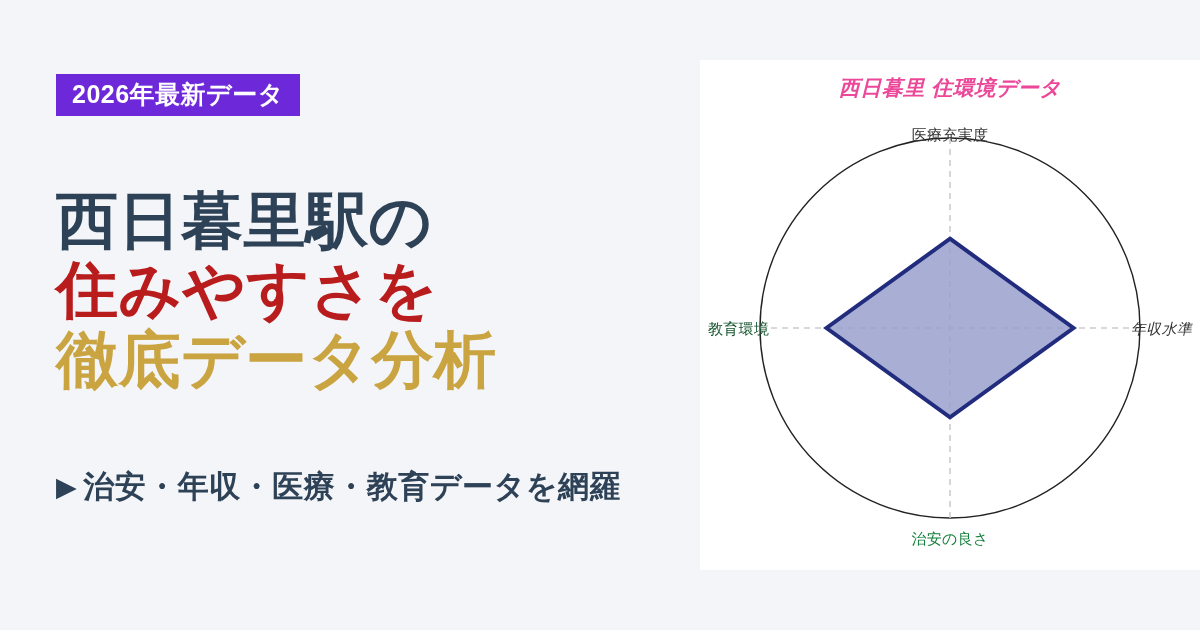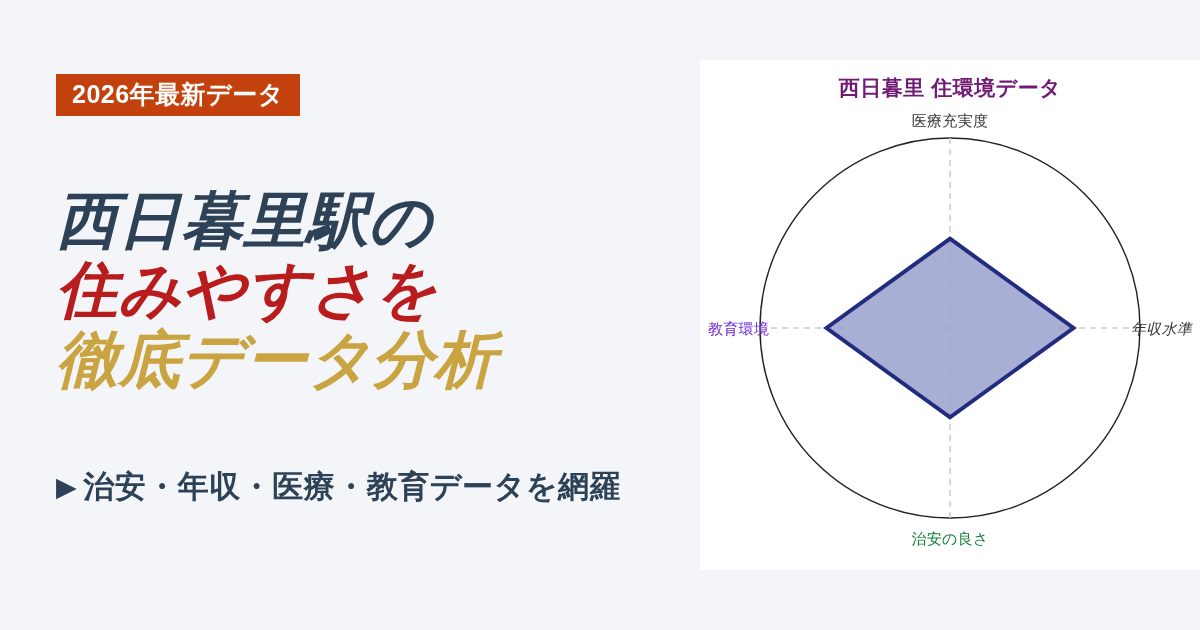--- a/index.html
+++ b/index.html
@@ -45,21 +45,20 @@
     left: 56px;
     top: 186px;
     width: 620px;
   }
   .head-line {
     font-size: 62px;
     font-weight: bold;
     line-height: 1.12;
     letter-spacing: 0.5px;
     white-space: nowrap;
-    font-style: italic;
   }
   .head-dark { color: #2e4257; }
   .head-gold { color: #c9a441; }
 
   #subtitle {
     position: absolute;
     left: 56px;
     top: 466px;
     font-size: 31px;
     font-weight: bold;
@@ -117,50 +116,50 @@
   #label-top    { left: 0;   top: 52px;  width: 500px; text-align: center; }
   #label-bottom { left: 0;   top: 470px; width: 500px; text-align: center; }
   #label-left   { left: 8px; top: 260px; }
   #label-right  { right: 8px; top: 260px; }
 </style>
 </head>
 <body style="background: rgb(244, 245, 248);">
 
 <div id="left-panel">
 
-  <div id="badge" style="background: #c2410c; color: rgb(255, 255, 255);">2026年最新データ</div>
+  <div id="badge" style="background: #6d28d9; color: rgb(255, 255, 255);">2026年最新データ</div>
 
   <div id="headline">
     <div class="head-line head-dark" style="color: rgb(46, 66, 87);">西日暮里駅の</div>
     <div class="head-line head-dark" style="color: #b91c1c;">住みやすさを</div>
     <div class="head-line head-gold" style="color: rgb(201, 164, 65);">徹底データ分析</div>
   </div>
 
   <div id="subtitle" style="color: rgb(46, 66, 87);">
     <span class="tri">▶</span>
     <span>治安・年収・医療・教育データを網羅</span>
   </div>
 
 </div>
 
 <div id="chart-card" style="background: rgb(255, 255, 255);">
 
-  <div id="chart-title" style="color: #701a75;">西日暮里 住環境データ</div>
+  <div id="chart-title" style="color: #ec4899; font-style: italic;">西日暮里 住環境データ</div>
 
   <div id="radar-wrap">
 
     <svg width="500" height="510" viewBox="0 0 500 510">
 
       <circle id="outer-ring" cx="250" cy="268" r="190" fill="none" stroke="#222222" stroke-width="1.4"></circle>
 
       <line id="spoke-v" x1="250" y1="78" x2="250" y2="458" stroke="#cccccc" stroke-width="1.6" stroke-dasharray="6 5"></line>
       <line id="spoke-h" x1="60" y1="268" x2="440" y2="268" stroke="#cccccc" stroke-width="1.6" stroke-dasharray="6 5"></line>
 
       <polygon id="radar-polygon" points="250.0,178.7 373.5,268.0 250.0,357.3 126.5,268.0" fill="#9aa0ce" fill-opacity="0.85" stroke="#222c7e" stroke-width="4" stroke-linejoin="miter"></polygon>
     </svg>
 
-    <div class="axis-label" id="label-top" style="color: rgb(51, 51, 51);">医療充実度</div>
+    <div class="axis-label" id="label-top" style="color: rgb(51, 51, 51); margin-top: 14px;">医療充実度</div>
     <div class="axis-label" id="label-right" style="color: rgb(51, 51, 51); font-style: italic;">年収水準</div>
     <div class="axis-label" id="label-bottom" style="color: #15803d;">治安の良さ</div>
-    <div class="axis-label" id="label-left" style="color: #6d28d9;">教育環境</div>
+    <div class="axis-label" id="label-left" style="color: #14532d;">教育環境</div>
 
   </div>
 </div>
 
 </body></html>

